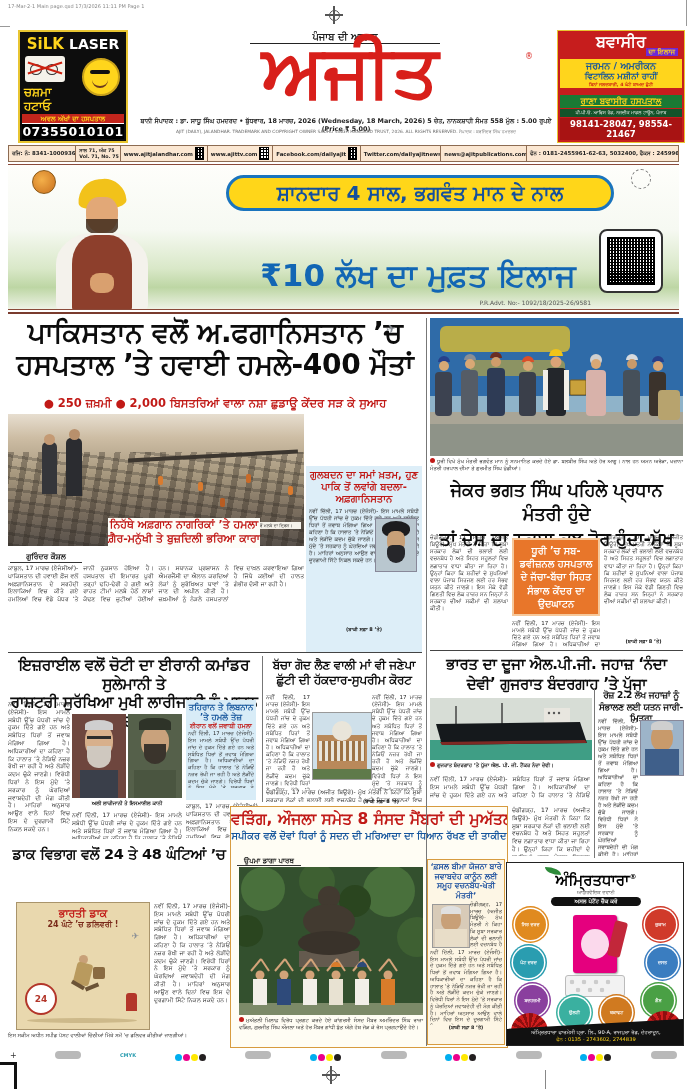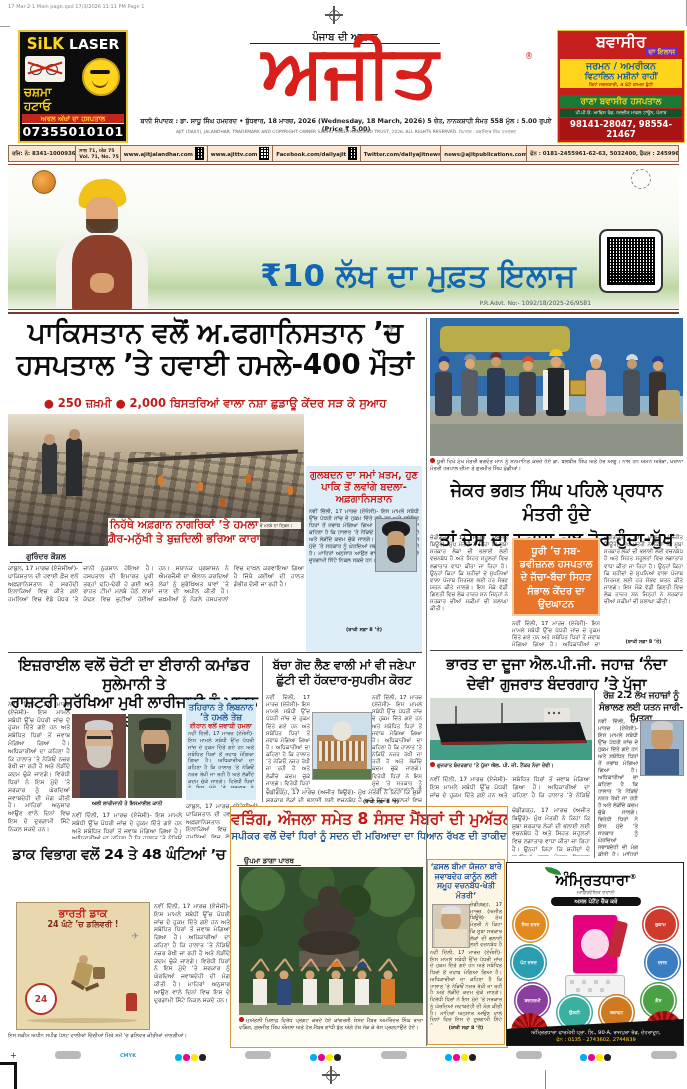--- a/index.html
+++ b/index.html
@@ -72,21 +72,21 @@
   <div class="abs c" style="left:138px;top:129px;width:416px;font-size:4.4px;color:#666;">AJIT (DAILY), JALANDHAR. TRADEMARK AND COPYRIGHT OWNER SADHU SINGH HAMDARD TRUST, 2026. ALL RIGHTS RESERVED. ਸੰਪਾਦਕ : ਬਰਜਿੰਦਰ ਸਿੰਘ ਹਮਦਰਦ</div>
 
   <div class="abs" style="left:557px;top:30px;width:128px;height:113px;background:#c61d1d;border:1.5px solid #e8c531;box-sizing:border-box;">
     <div class="c" style="color:#fff;font-weight:bold;font-size:16px;margin-top:1px;">ਬਵਾਸੀਰ</div>
     <div class="abs" style="right:6px;top:17px;background:#6d28d9;color:#ffd51c;font-size:7px;font-weight:bold;padding:0 3px;">ਦਾ ਇਲਾਜ</div>
     <div class="abs c" style="left:2px;right:2px;top:28px;background:#ffd51c;color:#15559c;font-weight:bold;font-size:9.5px;line-height:1.2;padding:1px 0;">
       <div>ਜਰਮਨ / ਅਮਰੀਕਨ</div>
       <div style="font-size:8.5px;">ਵਿਟਾਲਿਨ ਮਸ਼ੀਨਾਂ ਰਾਹੀਂ</div>
       <div style="font-size:4.6px;color:#c21;">ਬਿਨਾਂ ਜਲਦਬਾਜ਼ੀ, 4 ਘੰਟੇ ਬਾਅਦ ਛੁੱਟੀ</div>
     </div>
-    <div class="abs c" style="left:2px;right:2px;top:64px;background:#1a7a34;color:#ffd51c;font-weight:bold;font-size:8.8px;padding:1px 8px;">ਰਾਣਾ ਬਵਾਸੀਰ ਹਸਪਤਾਲ</div>
+    <div class="abs c" style="left:2px;right:2px;top:64px;background:#1a7a34;color:#ffd51c;font-weight:bold;font-size:8.8px;padding:1px 8px;text-decoration:underline;">ਰਾਣਾ ਬਵਾਸੀਰ ਹਸਪਤਾਲ</div>
     <div class="abs c" style="left:2px;right:2px;top:78px;background:#14532a;color:#fff;font-size:4.6px;line-height:1.3;padding:1px 0;">ਪੀ.ਪੀ.ਓ. ਆਫਿਸ ਰੋਡ, ਨਜ਼ਦੀਕ ਮਾਡਲ ਟਾਊਨ, ਪੰਜਾਬ</div>
     <div class="abs c" style="left:2px;right:2px;bottom:2px;background:#a81313;color:#fff;font-weight:bold;font-size:8.5px;padding:1px 0;">98141-28047, 98554-21467</div>
   </div>
 
   <div class="abs" style="left:8px;top:145px;width:671px;height:17px;background:#fbe7d2;border:1px solid #8c6b52;box-sizing:border-box;display:flex;align-items:stretch;">
     <div class="infocell" style="border-left:none;">ਰਜਿ: ਨੰ: 8341-1000936</div>
     <div class="infocell">
       <div style="font-size:4.8px;line-height:1.1;"><span>ਸਾਲ 71, ਅੰਕ 75</span><br><span>Vol. 71, No. 75</span></div>
     </div>
     <div class="infocell">
@@ -112,20 +112,21 @@
 
     <div class="abs" style="left:18px;top:12px;width:150px;height:134px;">
       <div class="abs" style="left:52px;top:2px;width:48px;height:30px;background:#f2c21a;border-radius:55% 55% 40% 40%/90% 90% 30% 30%;transform:rotate(-4deg);"></div>
       <div class="abs" style="left:60px;top:20px;width:32px;height:36px;background:#e2a877;border-radius:40% 40% 48% 48%;"></div>
       <div class="abs" style="left:60px;top:42px;width:32px;height:16px;background:#3f2b1c;border-radius:0 0 50% 50%;opacity:.85;"></div>
       <div class="abs" style="left:30px;top:56px;width:92px;height:78px;background:#f4f2ec;border-radius:40% 40% 6px 6px;"></div>
       <div class="abs" style="left:46px;top:58px;width:60px;height:76px;background:#8d3f2c;border-radius:38% 38% 4px 4px;"></div>
       <div class="abs" style="left:64px;top:96px;width:24px;height:20px;background:#d9a06f;border-radius:40%;"></div>
     </div>
 
+    <div class="abs c" style="left:218px;top:10px;width:388px;height:36px;background:#ffd619;border:3px solid #1a74bd;border-radius:22px;box-sizing:border-box;display:flex;align-items:center;justify-content:center;color:#14509e;font-weight:bold;font-size:20px;">ਸ਼ਾਨਦਾਰ 4 ਸਾਲ, ਭਗਵੰਤ ਮਾਨ ਦੇ ਨਾਲ</div>
     <div class="abs c" style="left:200px;top:92px;width:420px;color:#1266b4;font-weight:bold;font-size:31px;">₹10 ਲੱਖ ਦਾ ਮੁਫ਼ਤ ਇਲਾਜ</div>
 
     <div class="abs" style="right:16px;top:64px;width:60px;height:60px;background:#fff;border:2px solid #333;border-radius:8px;display:flex;align-items:center;justify-content:center;">
       <div class="qr" style="width:46px;height:46px;"></div>
     </div>
     <div class="abs" style="right:88px;bottom:3px;font-size:6px;color:#555;">P.R.Advt. No:- 1092/18/2025-26/9581</div>
   </div>
 
   <div class="abs" style="left:8px;top:312px;width:671px;height:2px;background:#7a3b2e;"></div>
 

